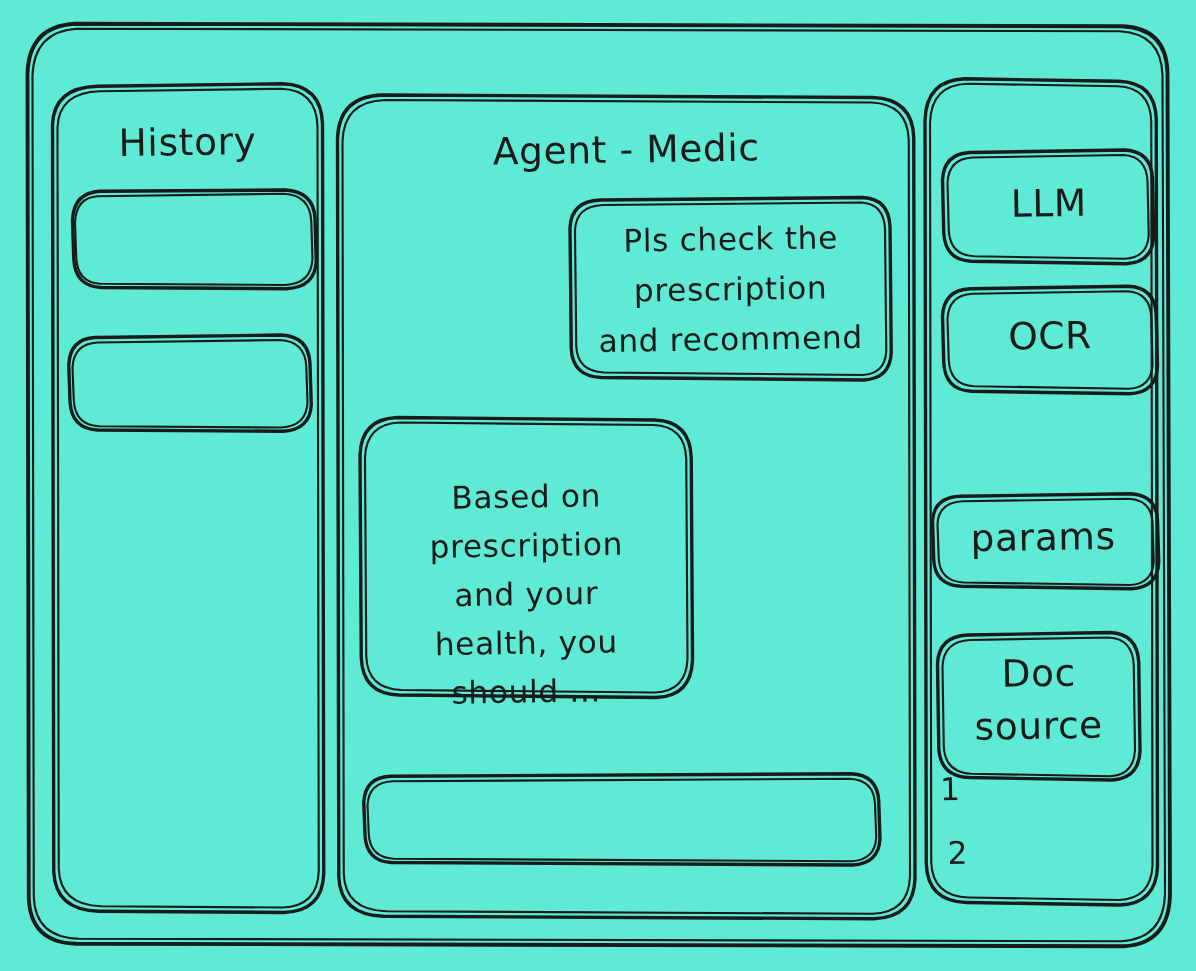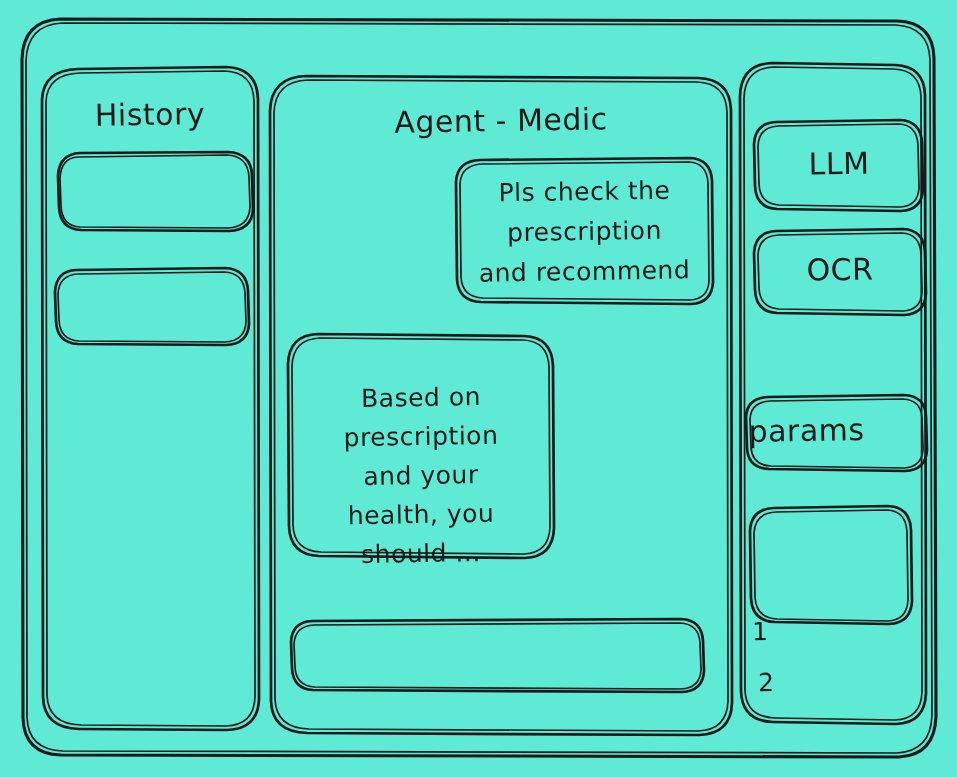--- a/index.html
+++ b/index.html
@@ -142,22 +142,26 @@
   </div>
 
   <div class="hit" style="left:754px; top:120px; width:170px; height:91px;">
     <div class="lbl hand btn-text" style="left:0; top:26px; width:170px;">LLM</div>
   </div>
 
   <div class="hit" style="left:754px; top:229px; width:172px; height:86px;">
     <div class="lbl hand btn-text" style="left:0; top:23px; width:172px;">OCR</div>
   </div>
 
-  <div class="hit" style="left:716px; top:395px; width:181px; height:60px;">
+  <div class="hit" style="left:744px; top:395px; width:181px; height:60px;">
     <div class="lbl hand btn-text" style="left:0; top:18px; width:181px;">params</div>
   </div>
 
+  <div class="hit" style="left:750px; top:506px; width:162px; height:118px;">
+    <div class="lbl hand btn-text" style="left:0; top:16px; width:162px;">Doc</div>
+    <div class="lbl hand btn-text" style="left:0; top:58px; width:162px;">source</div>
+  </div>
 
   <div class="lbl hand num-text" style="left:752px; top:617px; width:26px; text-align:left;">1</div>
 
   <div class="lbl hand num-text" style="left:758px; top:668px; width:26px; text-align:left;">2</div>
 
 </div>
 
 </body></html>

